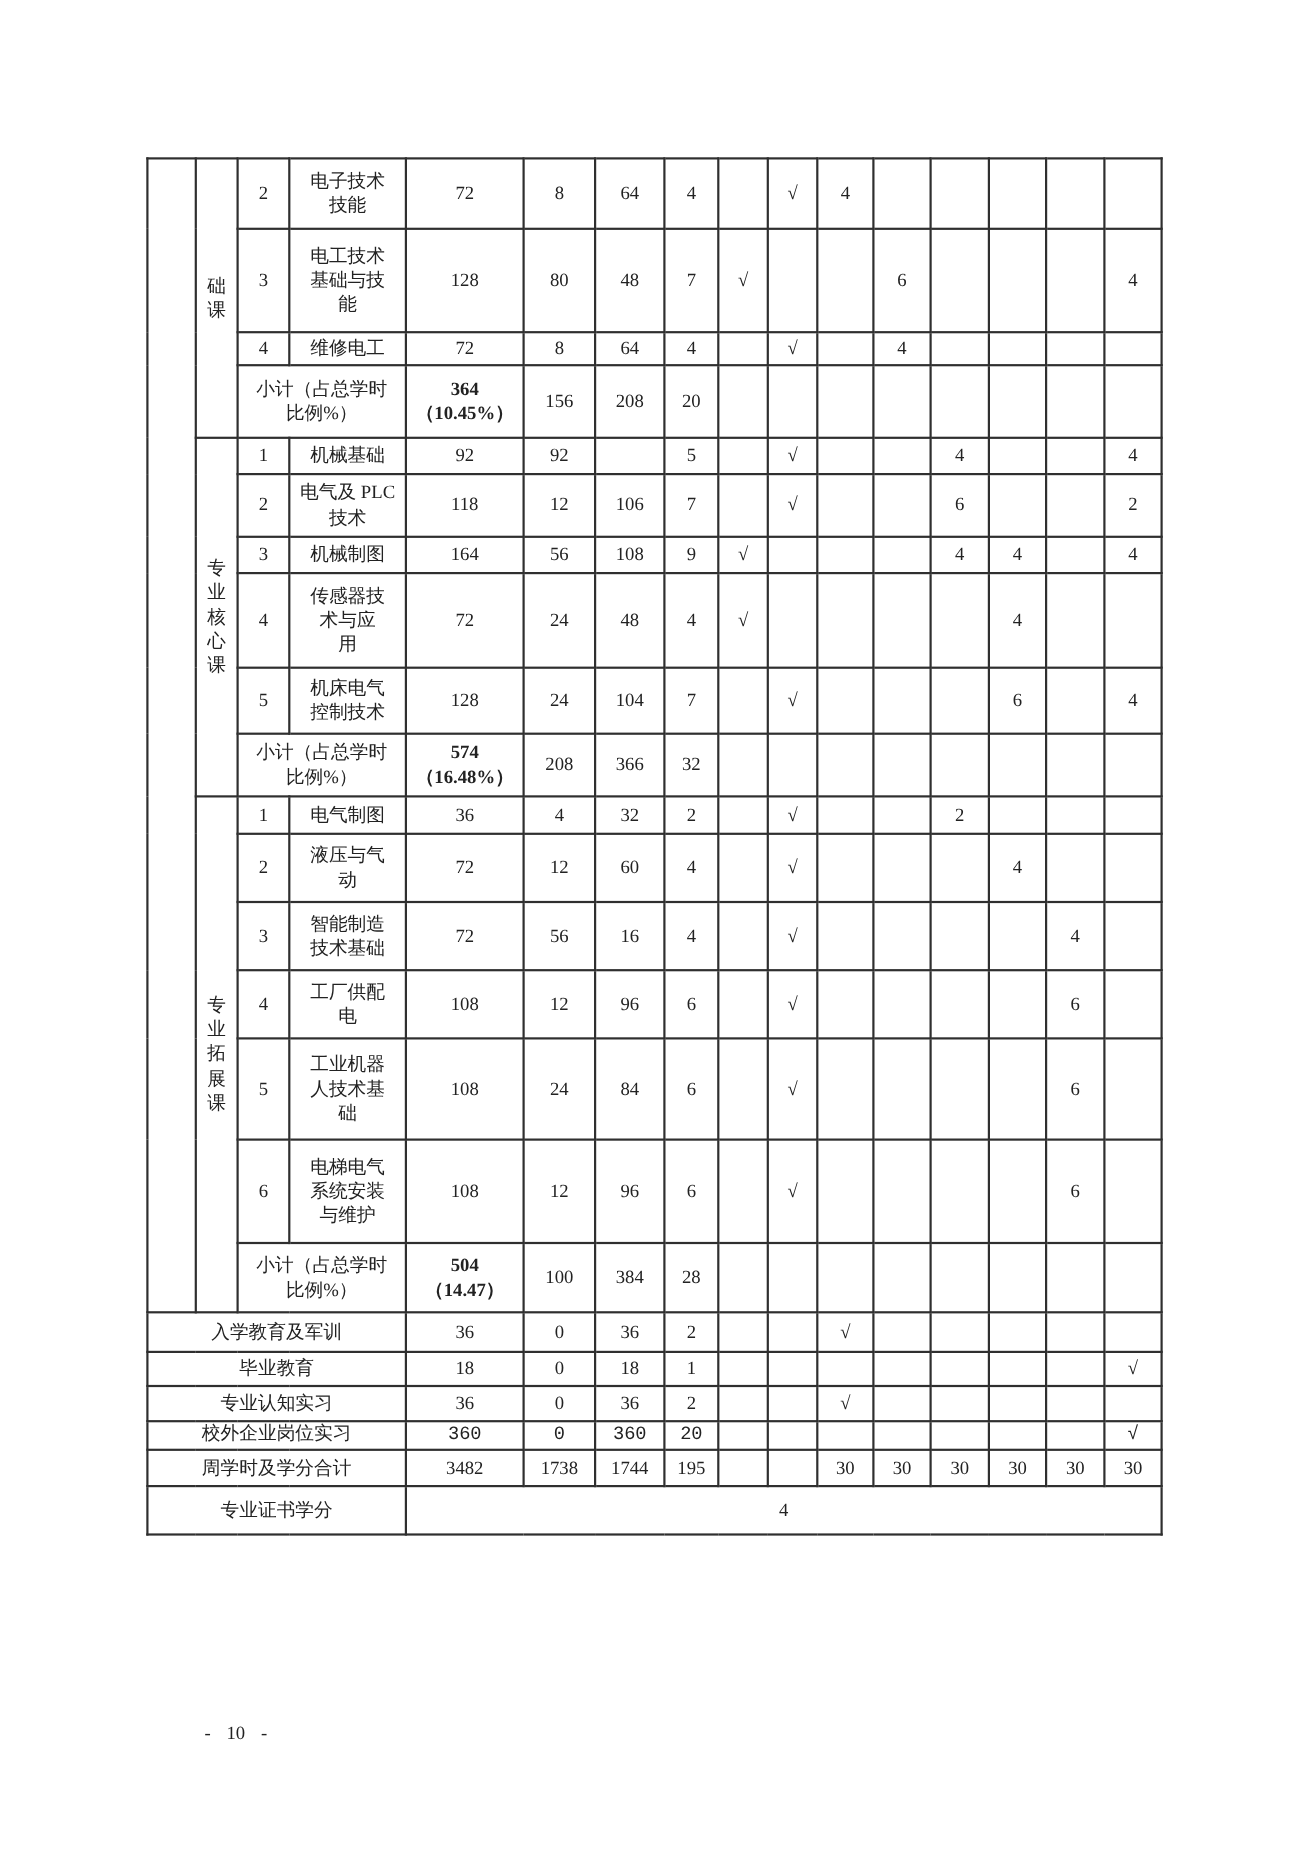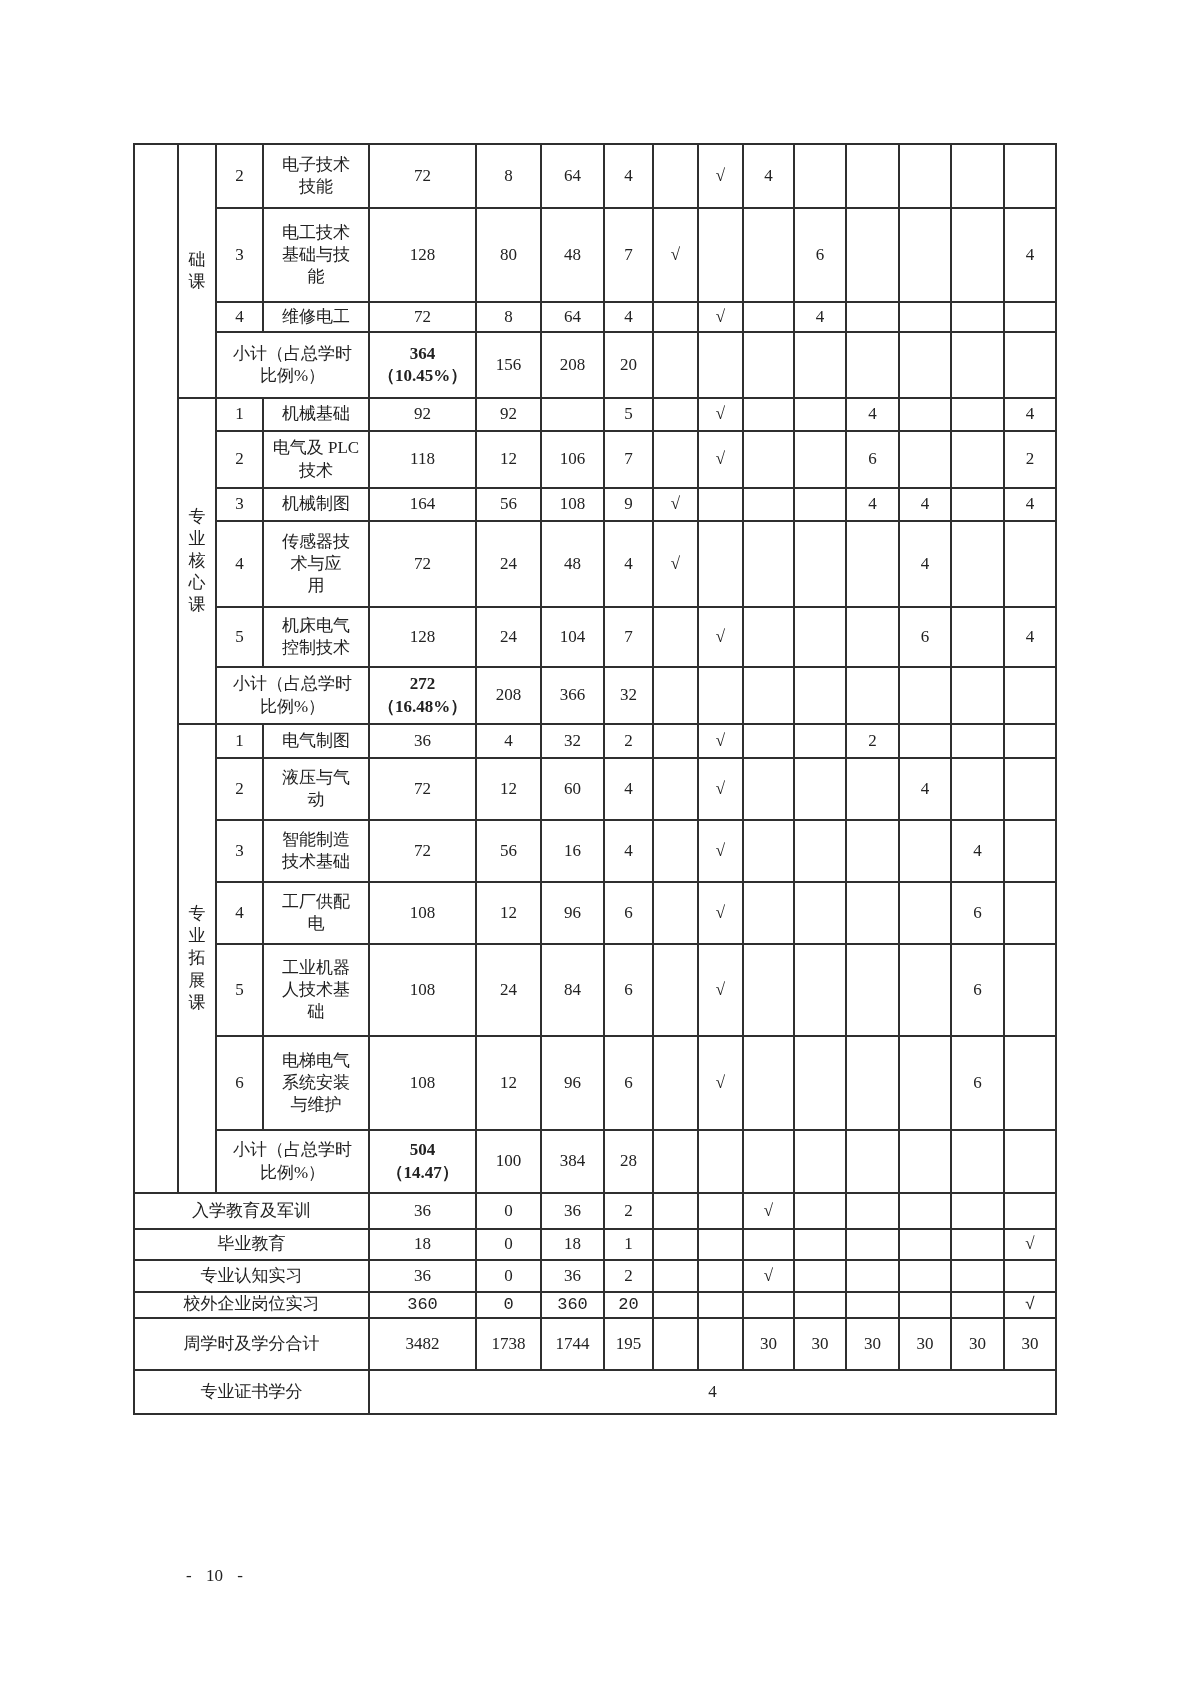--- a/index.html
+++ b/index.html
@@ -224,21 +224,21 @@
           <td class="mark-cell"></td>
           <td class="mark-cell"></td>
           <td class="mark-cell"></td>
           <td class="mark-cell">6</td>
           <td class="mark-cell"></td>
           <td class="mark-cell">4</td>
         </tr>
         <tr style="height: 57px;">
           <td colspan="2" class="name-cell">小计（占总学时
 比例%）</td>
-          <td class="subtotal-total">272
+          <td class="subtotal-total">574
 （16.48%）</td>
           <td>208</td>
           <td>366</td>
           <td>32</td>
           <td class="mark-cell"></td>
           <td class="mark-cell"></td>
           <td class="mark-cell"></td>
           <td class="mark-cell"></td>
           <td class="mark-cell"></td>
           <td class="mark-cell"></td>
@@ -423,21 +423,21 @@
           <td>20</td>
           <td class="mark-cell"></td>
           <td class="mark-cell"></td>
           <td class="mark-cell"></td>
           <td class="mark-cell"></td>
           <td class="mark-cell"></td>
           <td class="mark-cell"></td>
           <td class="mark-cell"></td>
           <td class="mark-cell">√</td>
         </tr>
-        <tr style="height: 52px;">
+        <tr style="height: 33px;">
           <td colspan="4">周学时及学分合计</td>
           <td>3482</td>
           <td>1738</td>
           <td>1744</td>
           <td>195</td>
           <td class="mark-cell"></td>
           <td class="mark-cell"></td>
           <td class="mark-cell">30</td>
           <td class="mark-cell">30</td>
           <td class="mark-cell">30</td>

